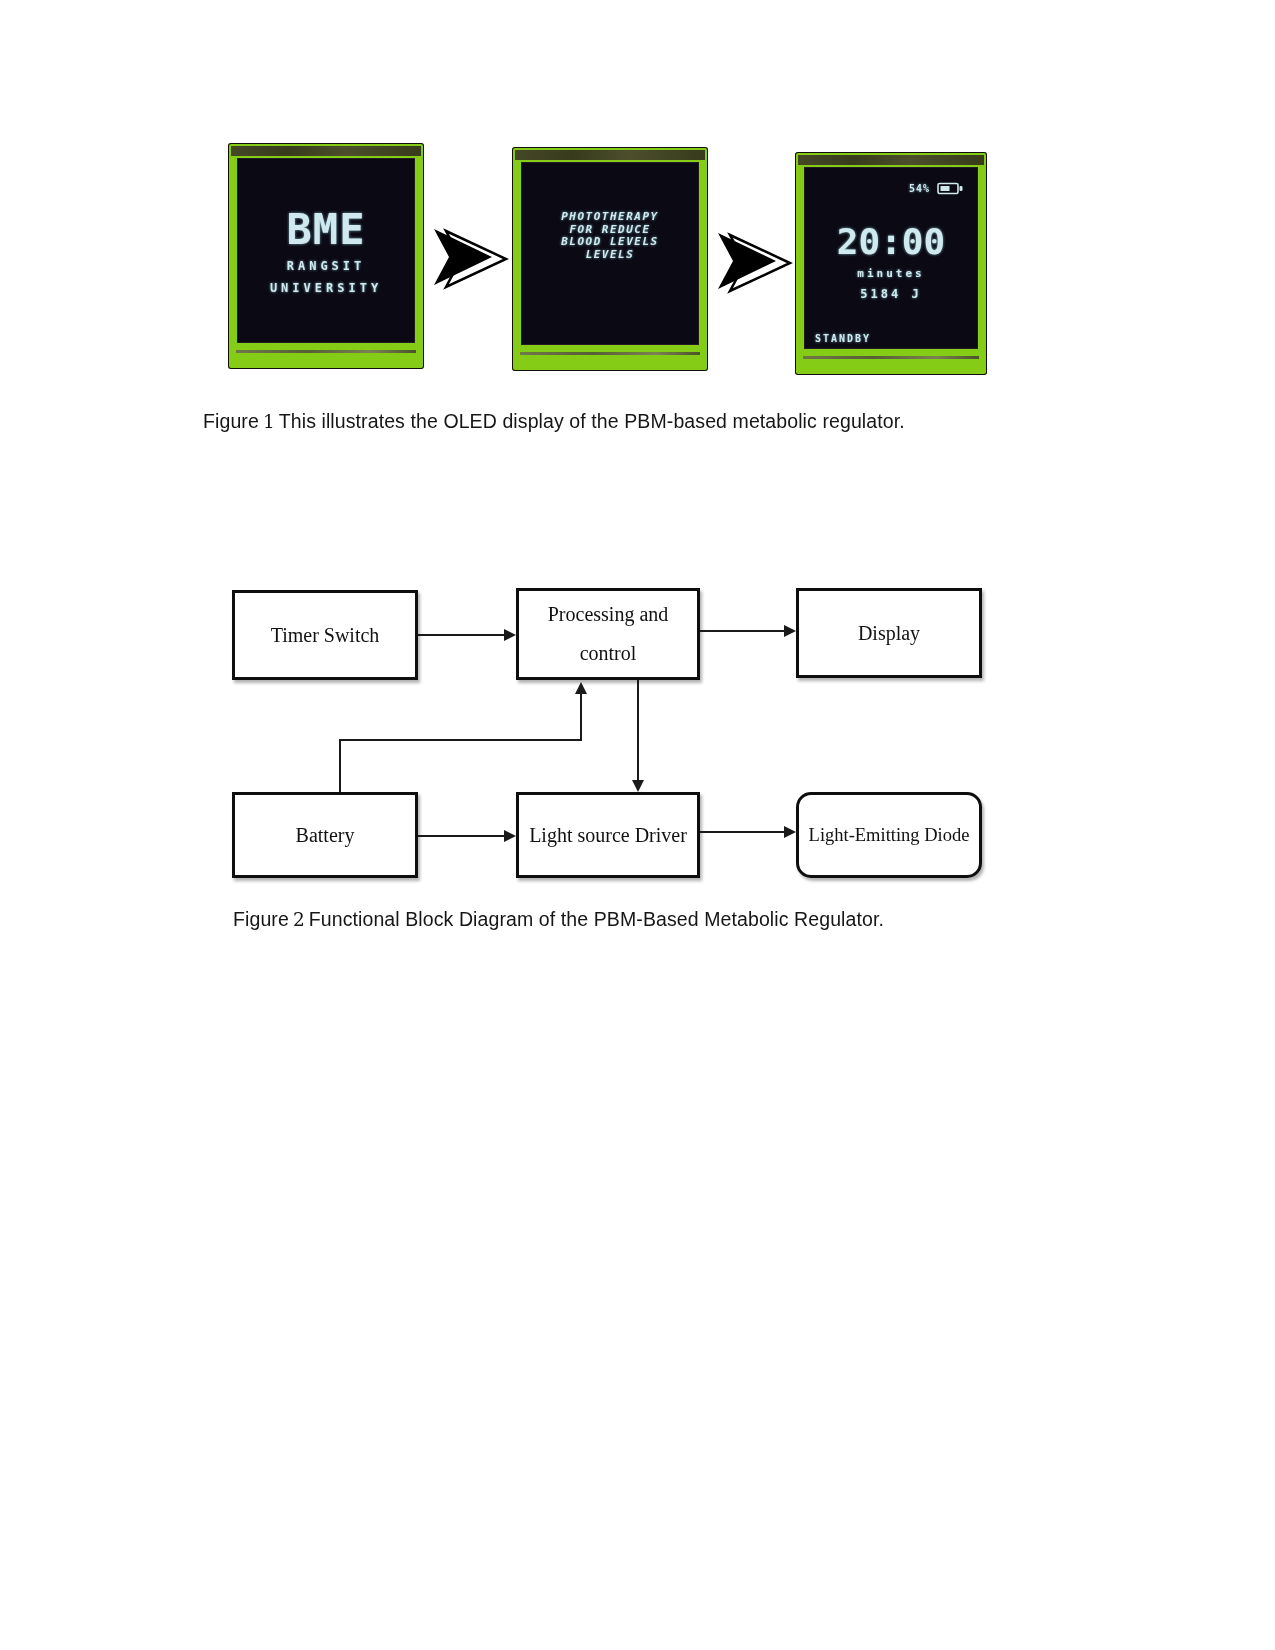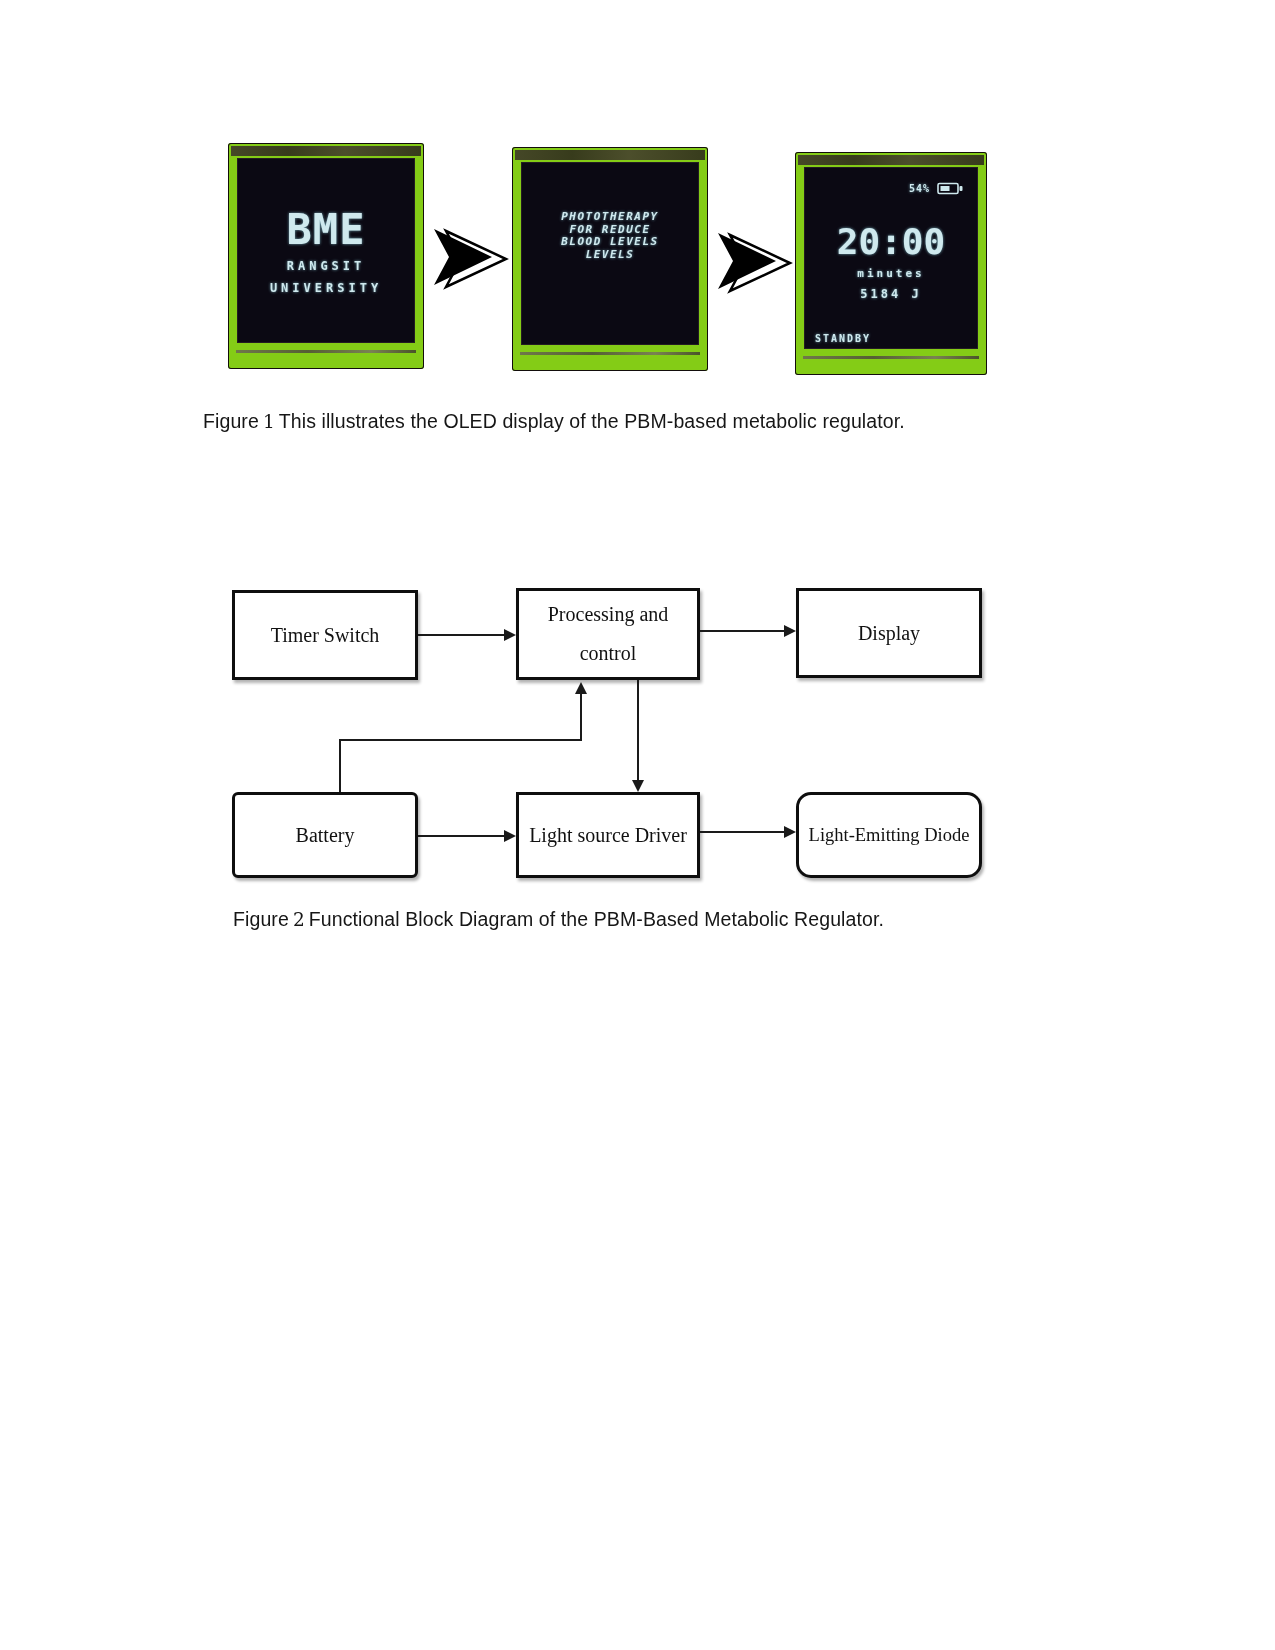--- a/index.html
+++ b/index.html
@@ -114,21 +114,21 @@
 
 <div class="diag-box" style="left:516px; top:588px; width:184px; height:92px;">
   <div>Processing and</div>
   <div class="l2">control</div>
 </div>
 
 <div class="diag-box" style="left:796px; top:588px; width:186px; height:90px;">
   <div>Display</div>
 </div>
 
-<div class="diag-box" style="left:232px; top:792px; width:186px; height:86px;border-radius:6px;">
+<div class="diag-box" style="left:232px; top:792px; width:186px; height:86px;">
   <div>Battery</div>
 </div>
 
 <div class="diag-box" style="left:516px; top:792px; width:184px; height:86px;">
   <div>Light source Driver</div>
 </div>
 
 <div class="diag-box" style="left:796px; top:792px; width:186px; height:86px; font-size:18.5px;border-radius:15px;">
   <div>Light-Emitting Diode</div>
 </div>

